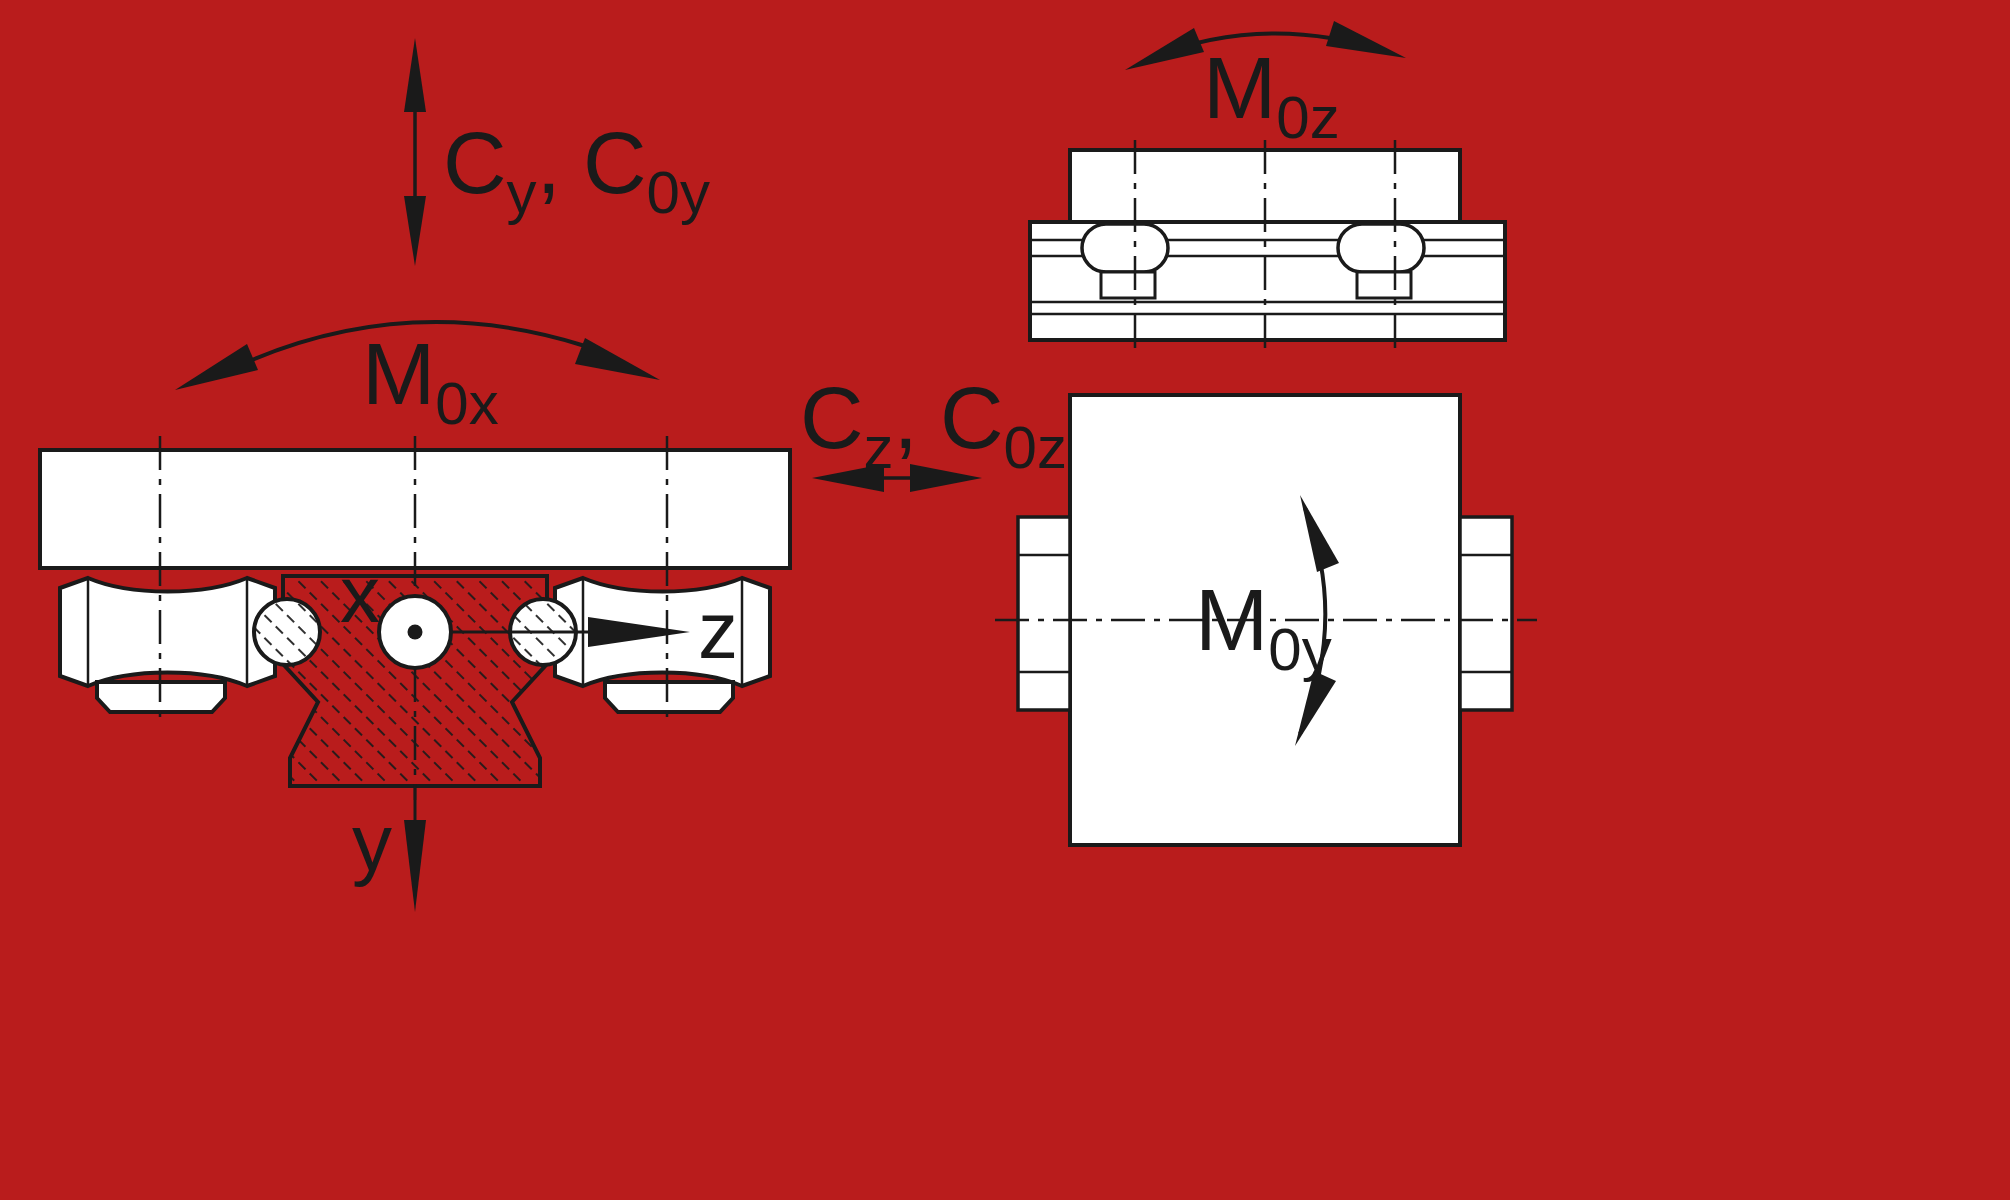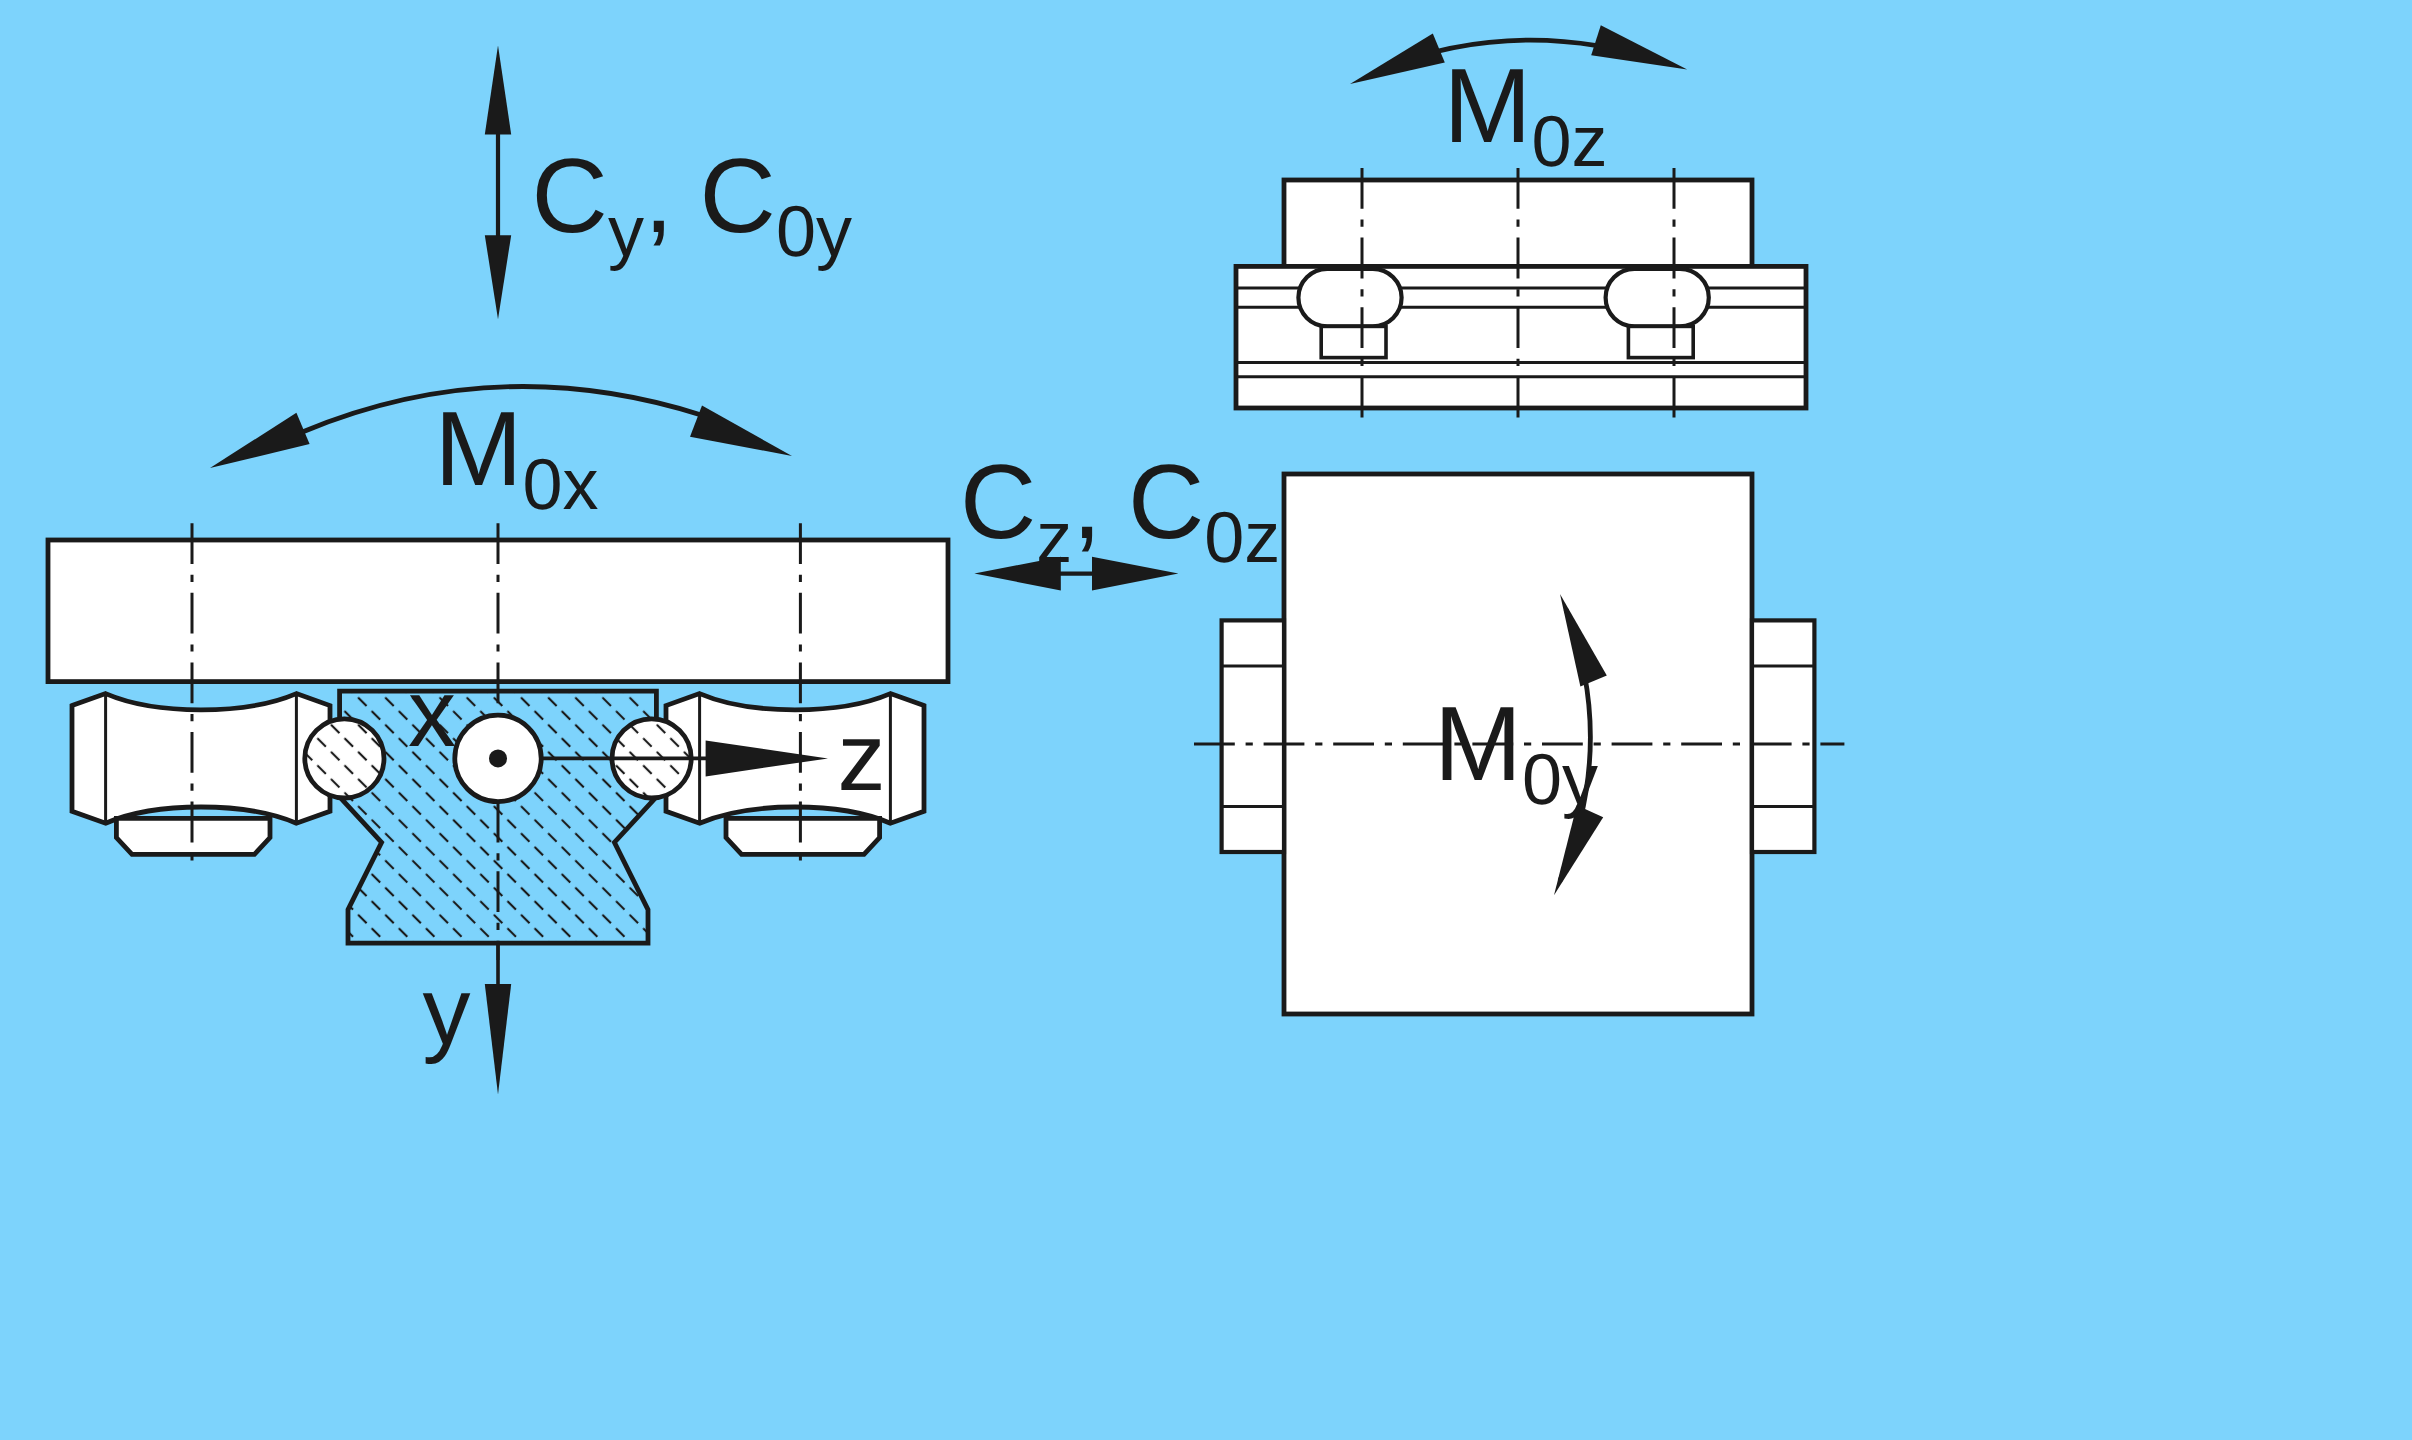--- a/index.html
+++ b/index.html
@@ -4,21 +4,21 @@
 <style>
   html, body {
     margin: 0;
     padding: 0;
     background: #ffffff;
   }
   .stage {
     position: relative;
     width: 2010px;
     height: 1200px;
-    background: #7dd3fc;
+    background: #b91c1c;
     overflow: hidden;
   }
   svg { display: block; }
   text, tspan {
     font-family: "Liberation Sans", sans-serif;
     fill: #1a1a1a;
   }
   .lbl-main { font-size: 88px; }
   .lbl-sub  { font-size: 60px; }
   .axis-lbl { font-size: 80px; }

